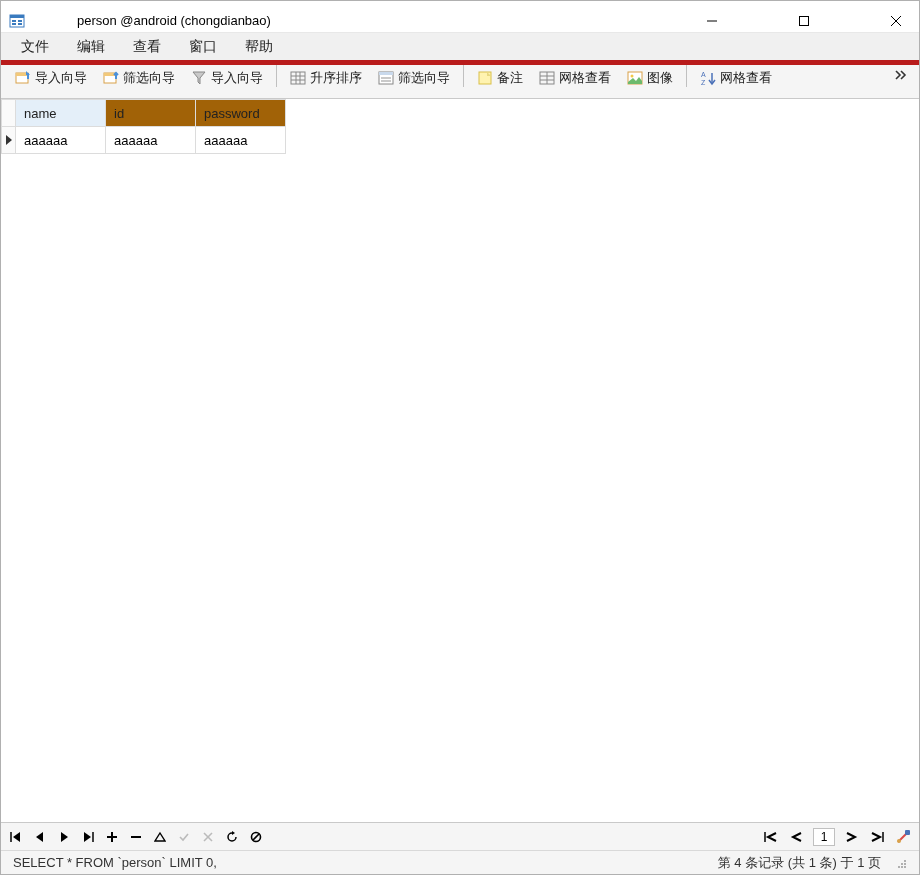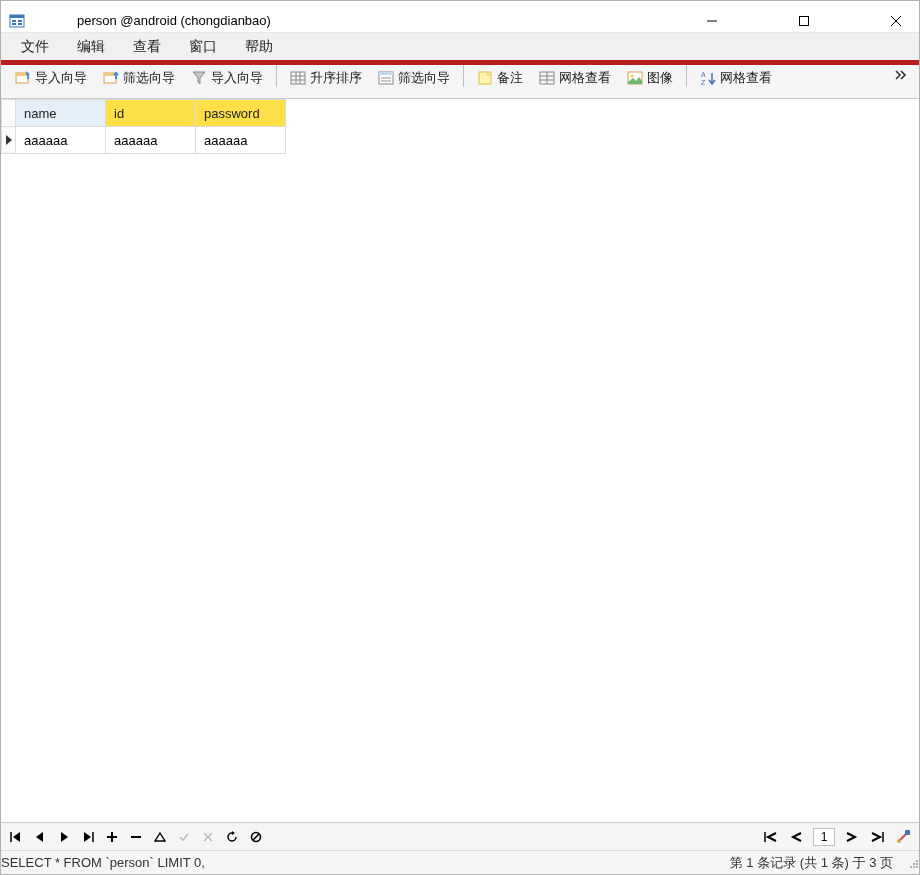--- a/index.html
+++ b/index.html
@@ -94,21 +94,21 @@
       font-size: 13px;
     }
     .grid th, .grid td {
       border: 1px solid #dcdcdc;
       text-align: left;
       height: 27px;
       padding: 0 8px;
       min-width: 90px;
     }
     .grid th {
-      background: #fde047;
+      background: #a16207;
       font-weight: normal;
       color: #222;
     }
     .grid th.selected {
       background: #e4eff9;
     }
     .grid .gutter {
       width: 14px; min-width: 14px; max-width: 14px;
       padding: 0;
       background: #fafafa;
@@ -151,21 +151,21 @@
       border: 1px solid #c0c0c0;
       padding: 0;
     }
     
     .statusbar {
       height: 24px;
       background: #f5f5f5;
       border-top: 1px solid #d9d9d9;
       display: flex;
       align-items: center;
-      padding: 0 0;
+      padding: 0 12px;
       font-size: 13px;
       color: #333;
     }
     .statusbar .status-left { flex: 0 0 auto; }
     .statusbar .status-spacer { flex: 1; }
     .statusbar .status-right { flex: 0 0 auto; padding-right: 14px; }
     .statusbar .grip {
       width: 12px; height: 12px;
       position: relative;
     }
@@ -432,21 +432,21 @@
         <line x1="2" y1="12" x2="12" y2="2" stroke="#d94a4a" stroke-width="2"></line>
         <rect x="9" y="0" width="5" height="5" rx="1" fill="#4a70b8"></rect>
         <circle cx="3" cy="11" r="2" fill="#d9a24a"></circle>
       </svg>
   </div>
 </div>
 
 <div class="statusbar">
   <span class="status-left">SELECT * FROM `person` LIMIT 0,</span>
   <span class="status-spacer"></span>
-  <span class="status-right">第 1 条记录 (共 1 条) 于 3 页</span>
+  <span class="status-right">第 4 条记录 (共 1 条) 于 1 页</span>
   <span class="grip">
     <svg width="12" height="12" viewBox="0 0 12 12">
       <circle cx="10" cy="10" r="1" fill="#999"></circle>
         <circle cx="7" cy="10" r="1" fill="#999"></circle>
         <circle cx="10" cy="7" r="1" fill="#999"></circle>
         <circle cx="4" cy="10" r="1" fill="#999"></circle>
         <circle cx="7" cy="7" r="1" fill="#999"></circle>
         <circle cx="10" cy="4" r="1" fill="#999"></circle>
     </svg>
   </span>

